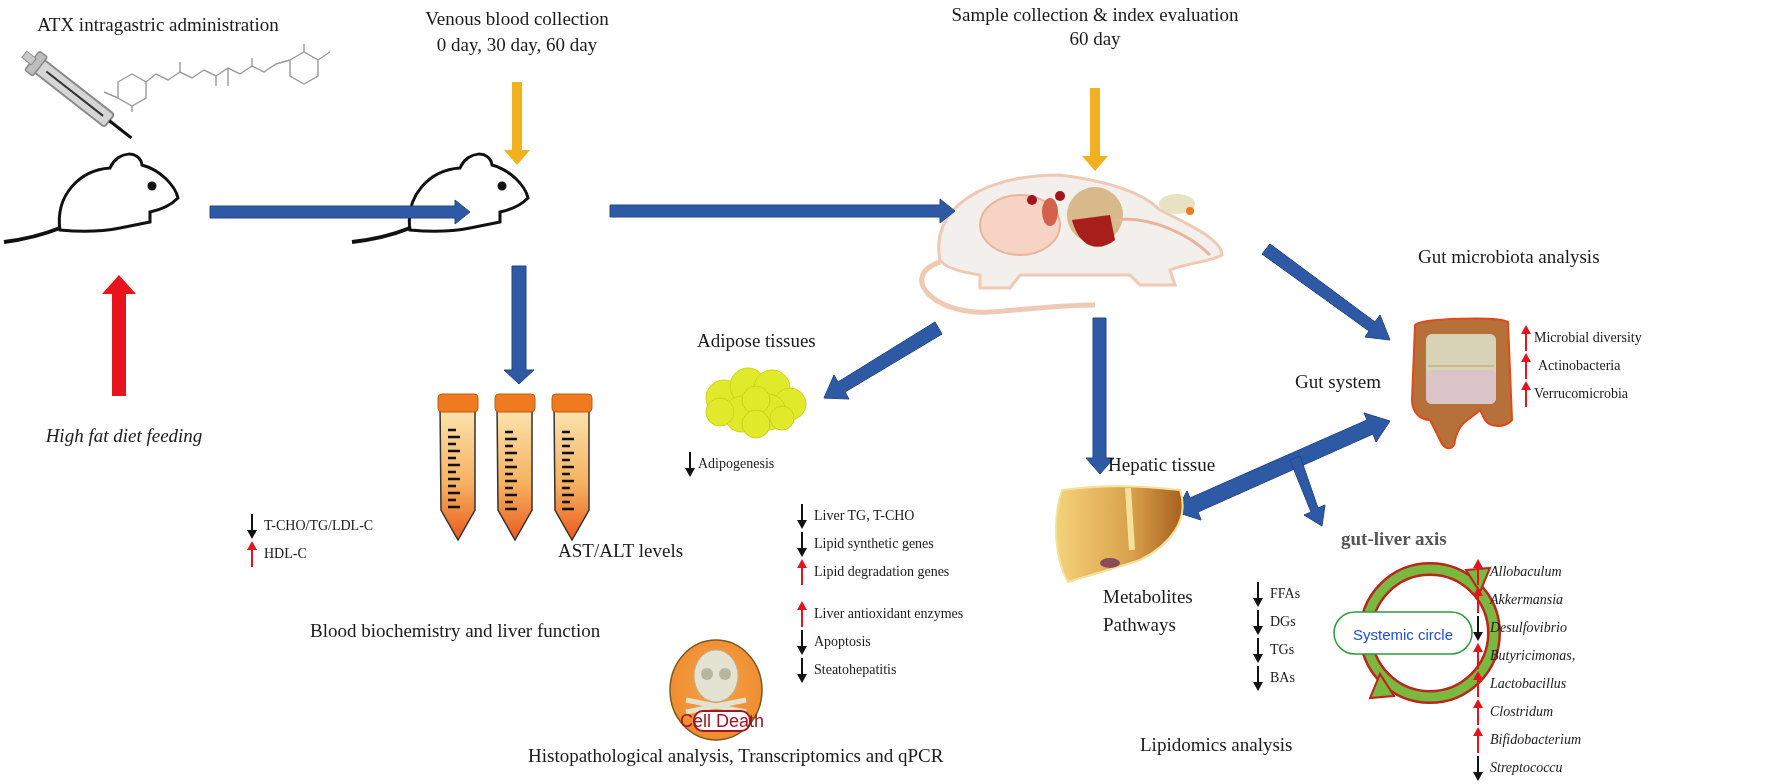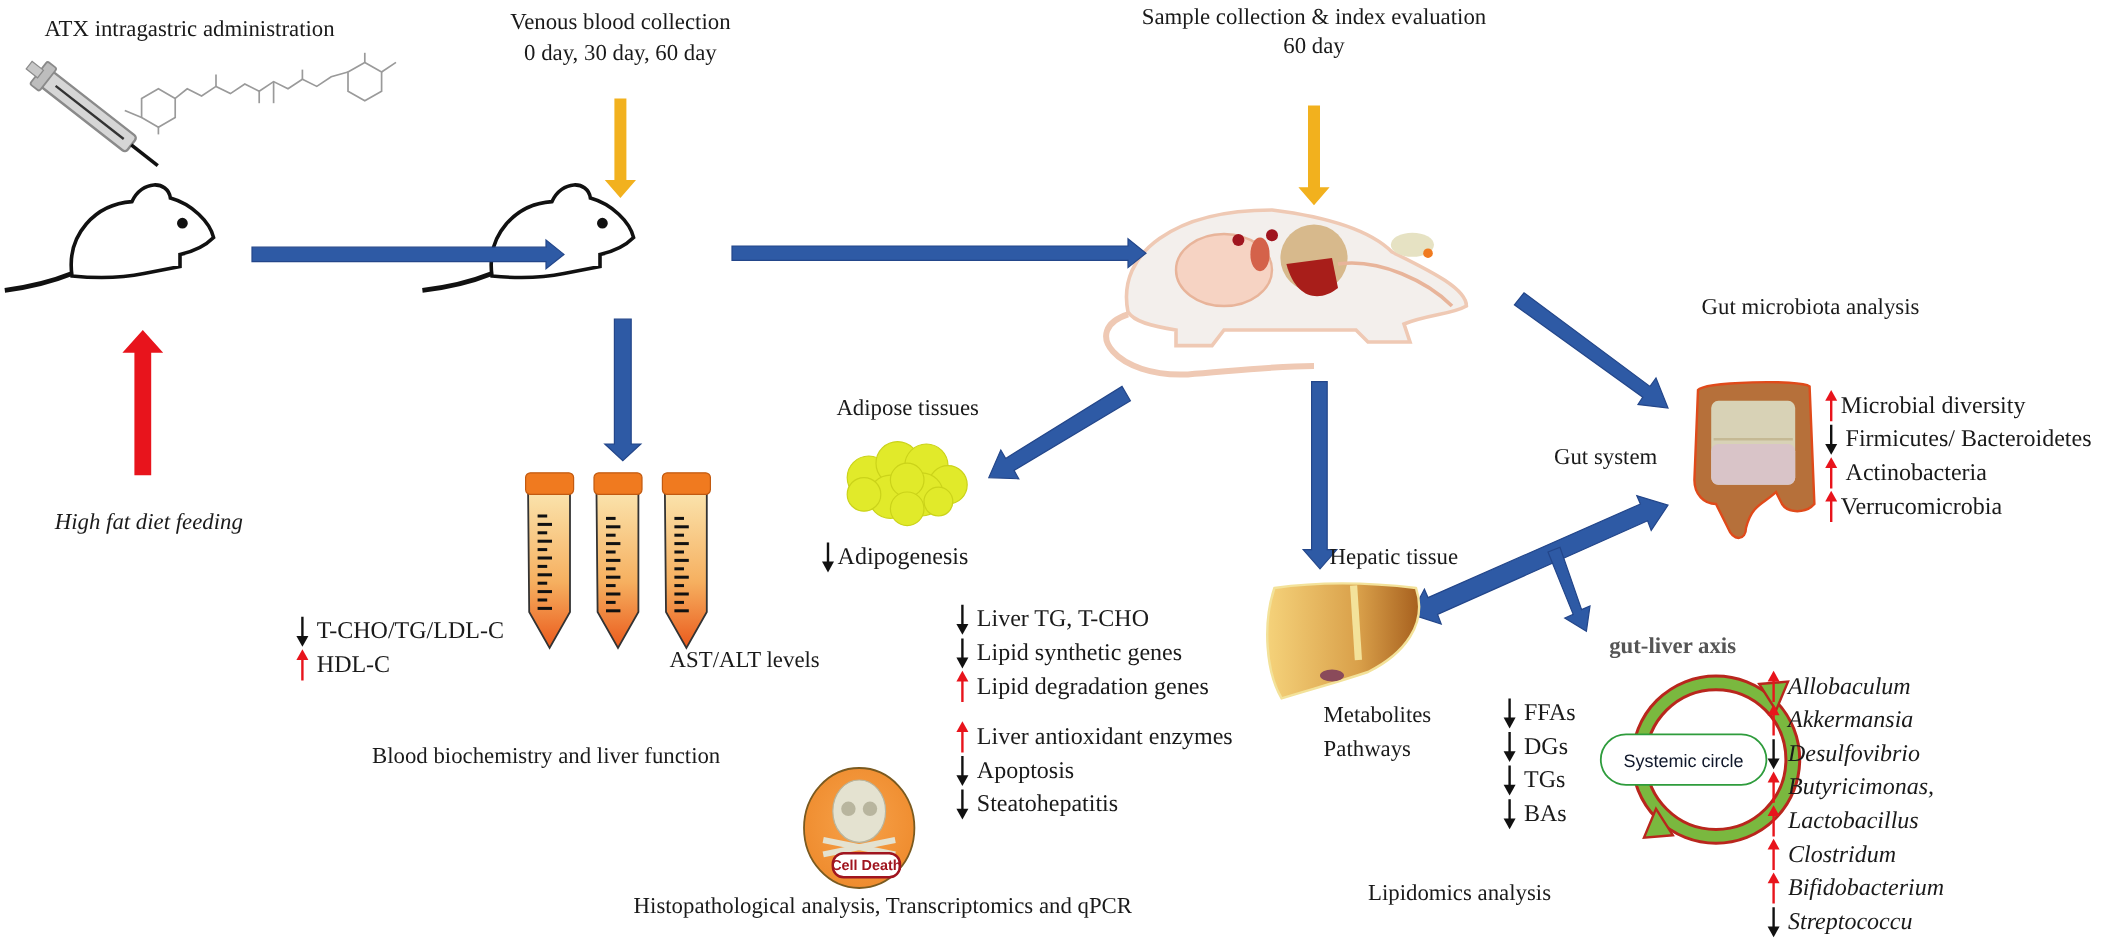--- a/index.html
+++ b/index.html
@@ -4,21 +4,21 @@
 <style>
   html, body { margin:0; padding:0; background:#ffffff; }
   body { width:1772px; height:784px; position:relative; overflow:hidden;
          font-family:"Liberation Serif","DejaVu Serif",serif; color:#1a1a1a; }
   .t { position:absolute; white-space:nowrap; font-size:19px; line-height:22px; }
   .c { text-align:center; transform:translateX(-50%); }
   .it { font-style:italic; }
   .bold { font-weight:bold; color:#555;margin-left:16px; }
   svg.bg { position:absolute; left:0; top:0; }
   .list { position:absolute; }
-  .row { display:flex; align-items:center; height:28px; font-size:20px; white-space:nowrap; }
+  .row { display:flex; align-items:center; height:28px; font-size:14px; white-space:nowrap; }
   .arr { width:16px; height:28px; flex:0 0 16px; position:relative; margin-right:4px; }
   .arr svg { position:absolute; left:0; top:0; }
   .sans { font-family:"Liberation Sans","DejaVu Sans",sans-serif; }
 </style>
 </head>
 <body>
 
 <svg class="bg" width="1772" height="784" viewBox="0 0 1772 784">
   <defs>
     <linearGradient id="tubeFill" x1="0" y1="0" x2="0" y2="1">
@@ -299,21 +299,21 @@
   <div class="row">
       <span class="arr">
         <svg width="16" height="28">
           <line x1="8" y1="2" x2="8" y2="20" stroke="#111" stroke-width="2"></line>
           <polygon points="3,18 13,18 8,27" fill="#111"></polygon>
         </svg>
       </span>
       <span>Steatohepatitis</span>
     </div>
 </div>
-<div class="t sans c" style="left:722px; top:712px; font-size:12px; line-height:18px; font-weight:bold; color:#a0151f;">Cell Death</div>
+<div class="t sans c" style="left:722px; top:712px; font-size:18px; line-height:18px; font-weight:normal; color:#a0151f;">Cell Death</div>
 <div class="t" style="left:528px; top:745px;">Histopathological analysis, Transcriptomics and qPCR</div>
 
 <div class="t" style="left:1108px; top:454px;">Hepatic tissue</div>
 <div class="t" style="left:1103px; top:586px;">Metabolites</div>
 <div class="t" style="left:1103px; top:614px;">Pathways</div>
 
 <div class="list" style="left:1250px; top:580px;">
   <div class="row">
       <span class="arr">
         <svg width="16" height="28">
@@ -361,48 +361,39 @@
         <svg width="16" height="28">
           <line x1="8" y1="8" x2="8" y2="27" stroke="#e8141c" stroke-width="2"></line>
           <polygon points="3,10 13,10 8,1" fill="#e8141c"></polygon>
         </svg>
       </span>
       <span>Microbial diversity</span>
     </div>
   <div class="row">
       <span class="arr">
         <svg width="16" height="28">
-          <line x1="8" y1="2" x2="8" y2="20" stroke="#111" stroke-width="2"></line>
-          <polygon points="3,18 13,18 8,27" fill="#111"></polygon>
-        </svg>
-      </span>
-      <span>Firmicutes/ Bacteroidetes</span>
-    </div>
-  <div class="row">
-      <span class="arr">
-        <svg width="16" height="28">
           <line x1="8" y1="8" x2="8" y2="27" stroke="#e8141c" stroke-width="2"></line>
           <polygon points="3,10 13,10 8,1" fill="#e8141c"></polygon>
         </svg>
       </span>
       <span>Actinobacteria</span>
     </div>
   <div class="row">
       <span class="arr" style="margin-right:0">
         <svg width="16" height="28">
           <line x1="8" y1="8" x2="8" y2="27" stroke="#e8141c" stroke-width="2"></line>
           <polygon points="3,10 13,10 8,1" fill="#e8141c"></polygon>
         </svg>
       </span>
       <span>Verrucomicrobia</span>
     </div>
 </div>
 
 <div class="t bold" style="left:1325px; top:528px;">gut-liver axis</div>
-<div class="t sans c" style="left:1403px; top:624px; font-size:15px; color:#0f172a;">Systemic circle</div>
+<div class="t sans c" style="left:1403px; top:624px; font-size:15px; color:#1d4ed8;">Systemic circle</div>
 <div class="list it" style="left:1470px; top:558px;">
   <div class="row">
       <span class="arr">
         <svg width="16" height="28">
           <line x1="8" y1="8" x2="8" y2="27" stroke="#e8141c" stroke-width="2"></line>
           <polygon points="3,10 13,10 8,1" fill="#e8141c"></polygon>
         </svg>
       </span>
       <span>Allobaculum</span>
     </div>

